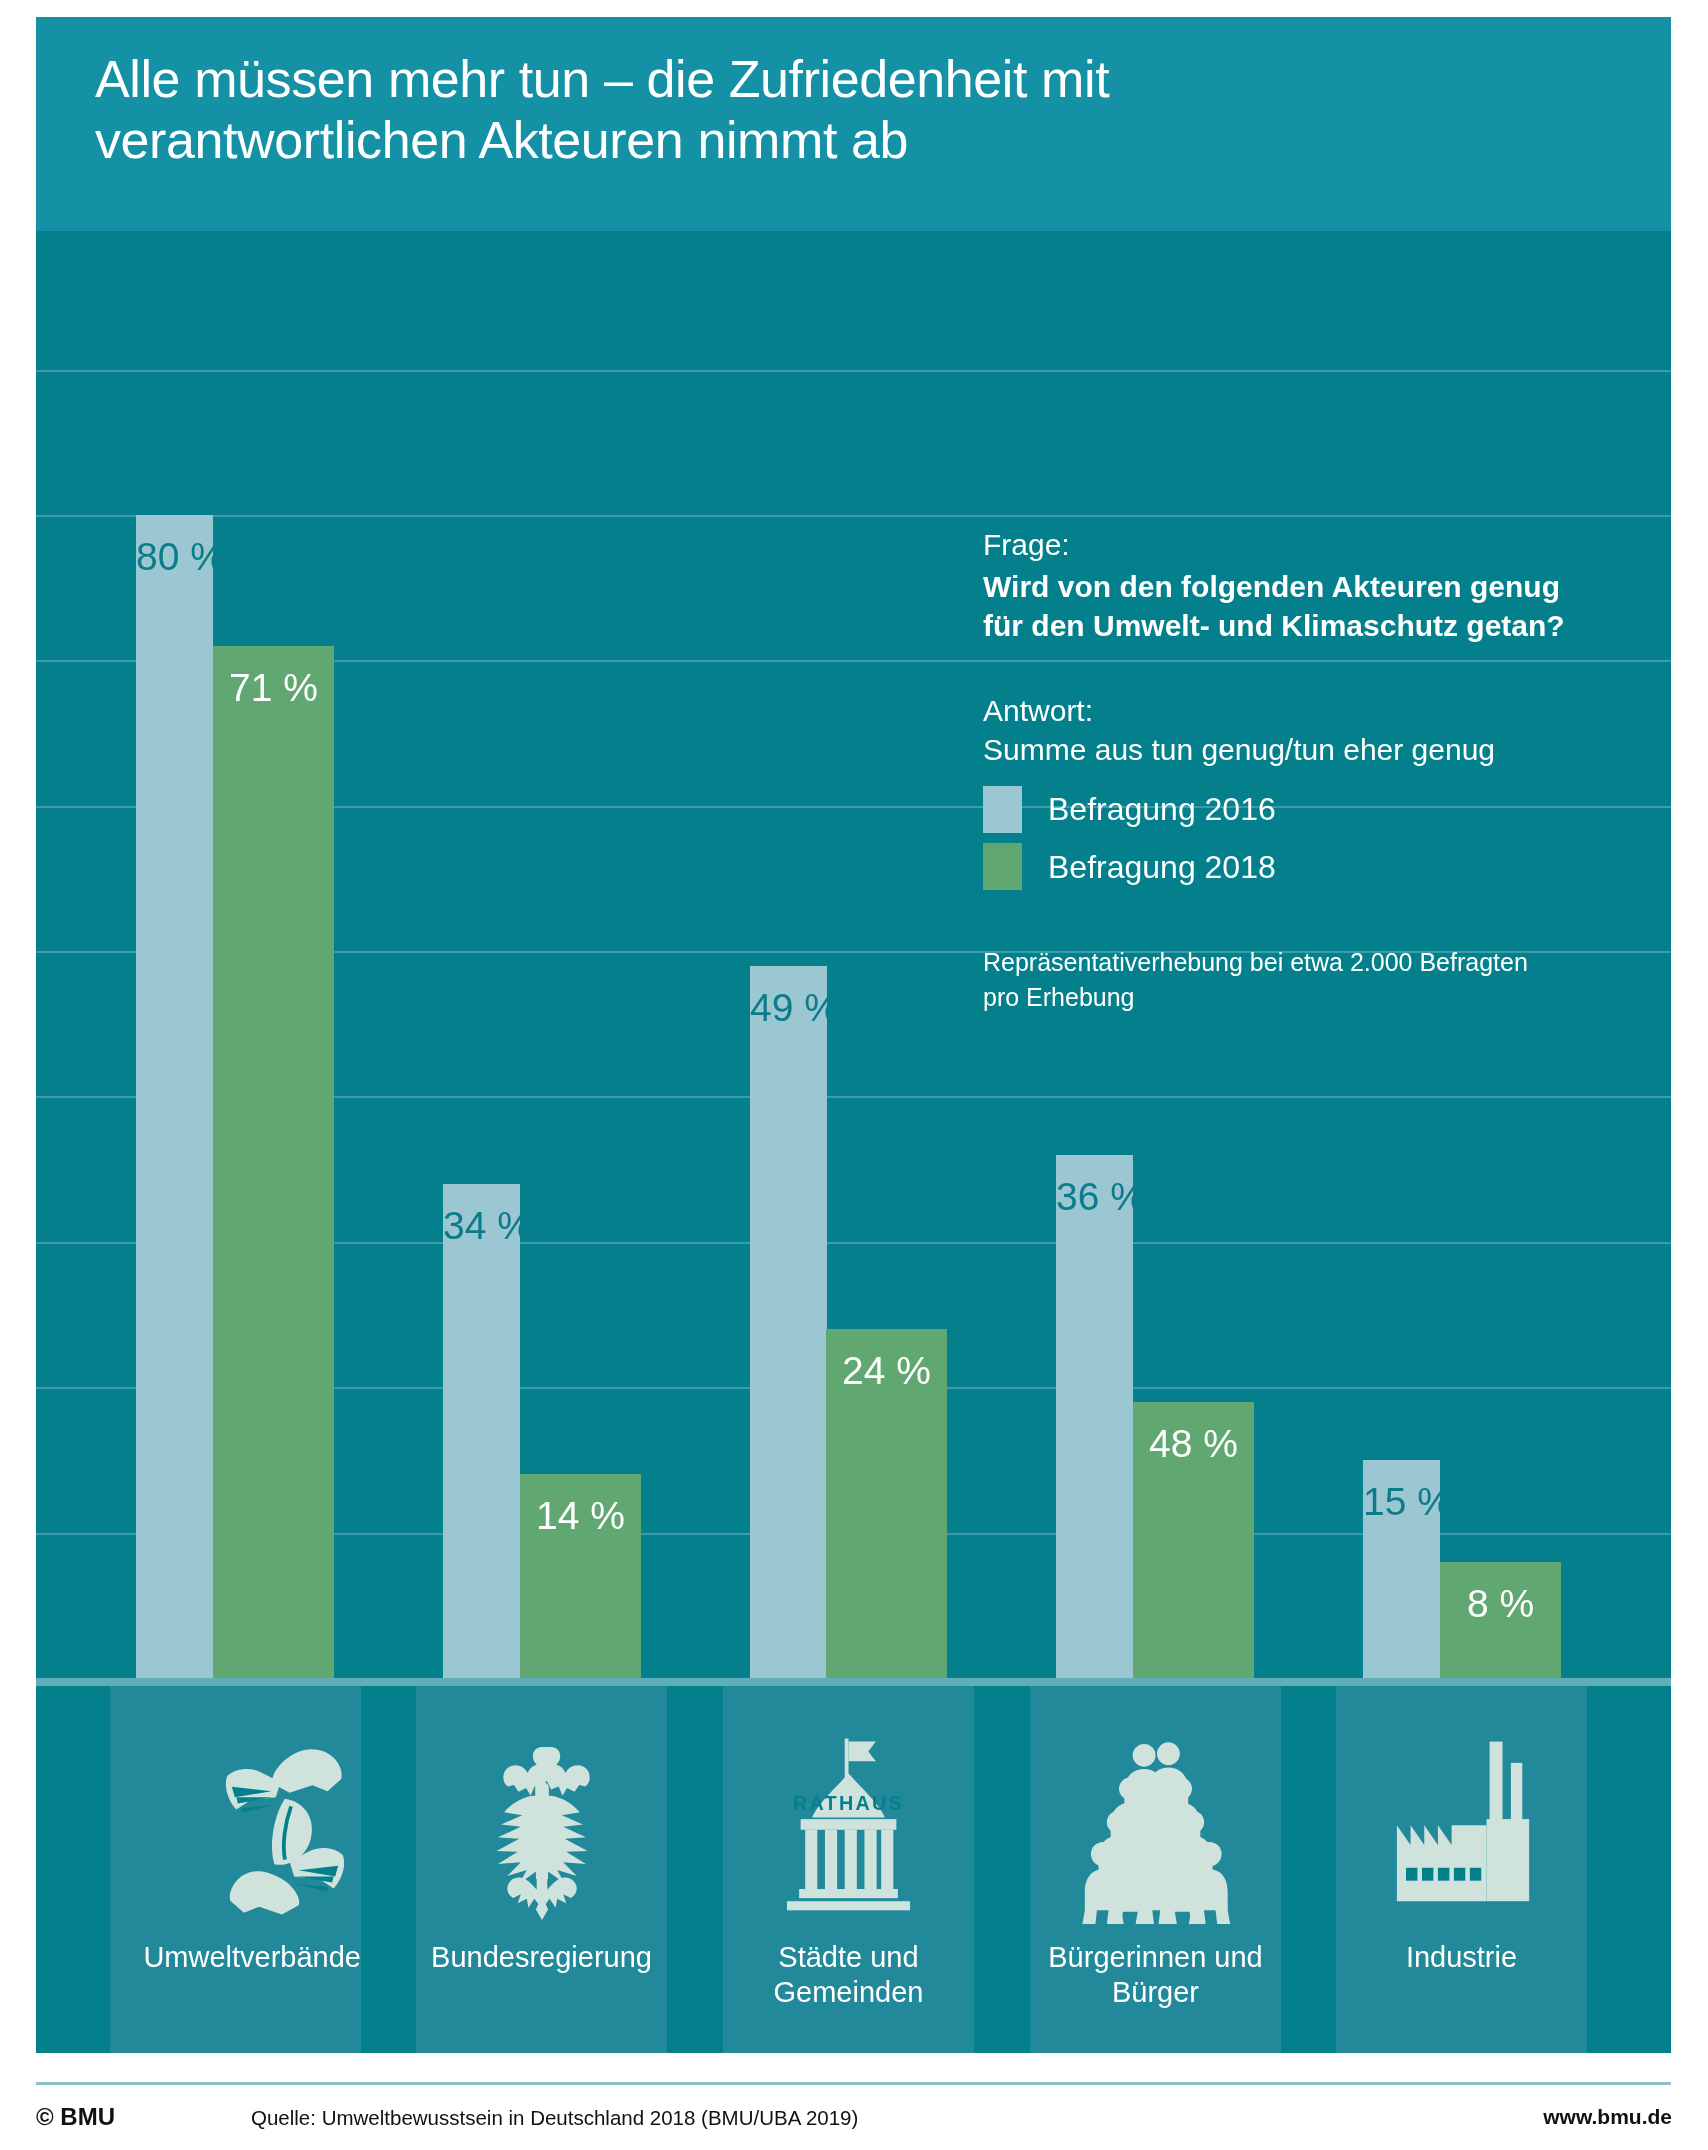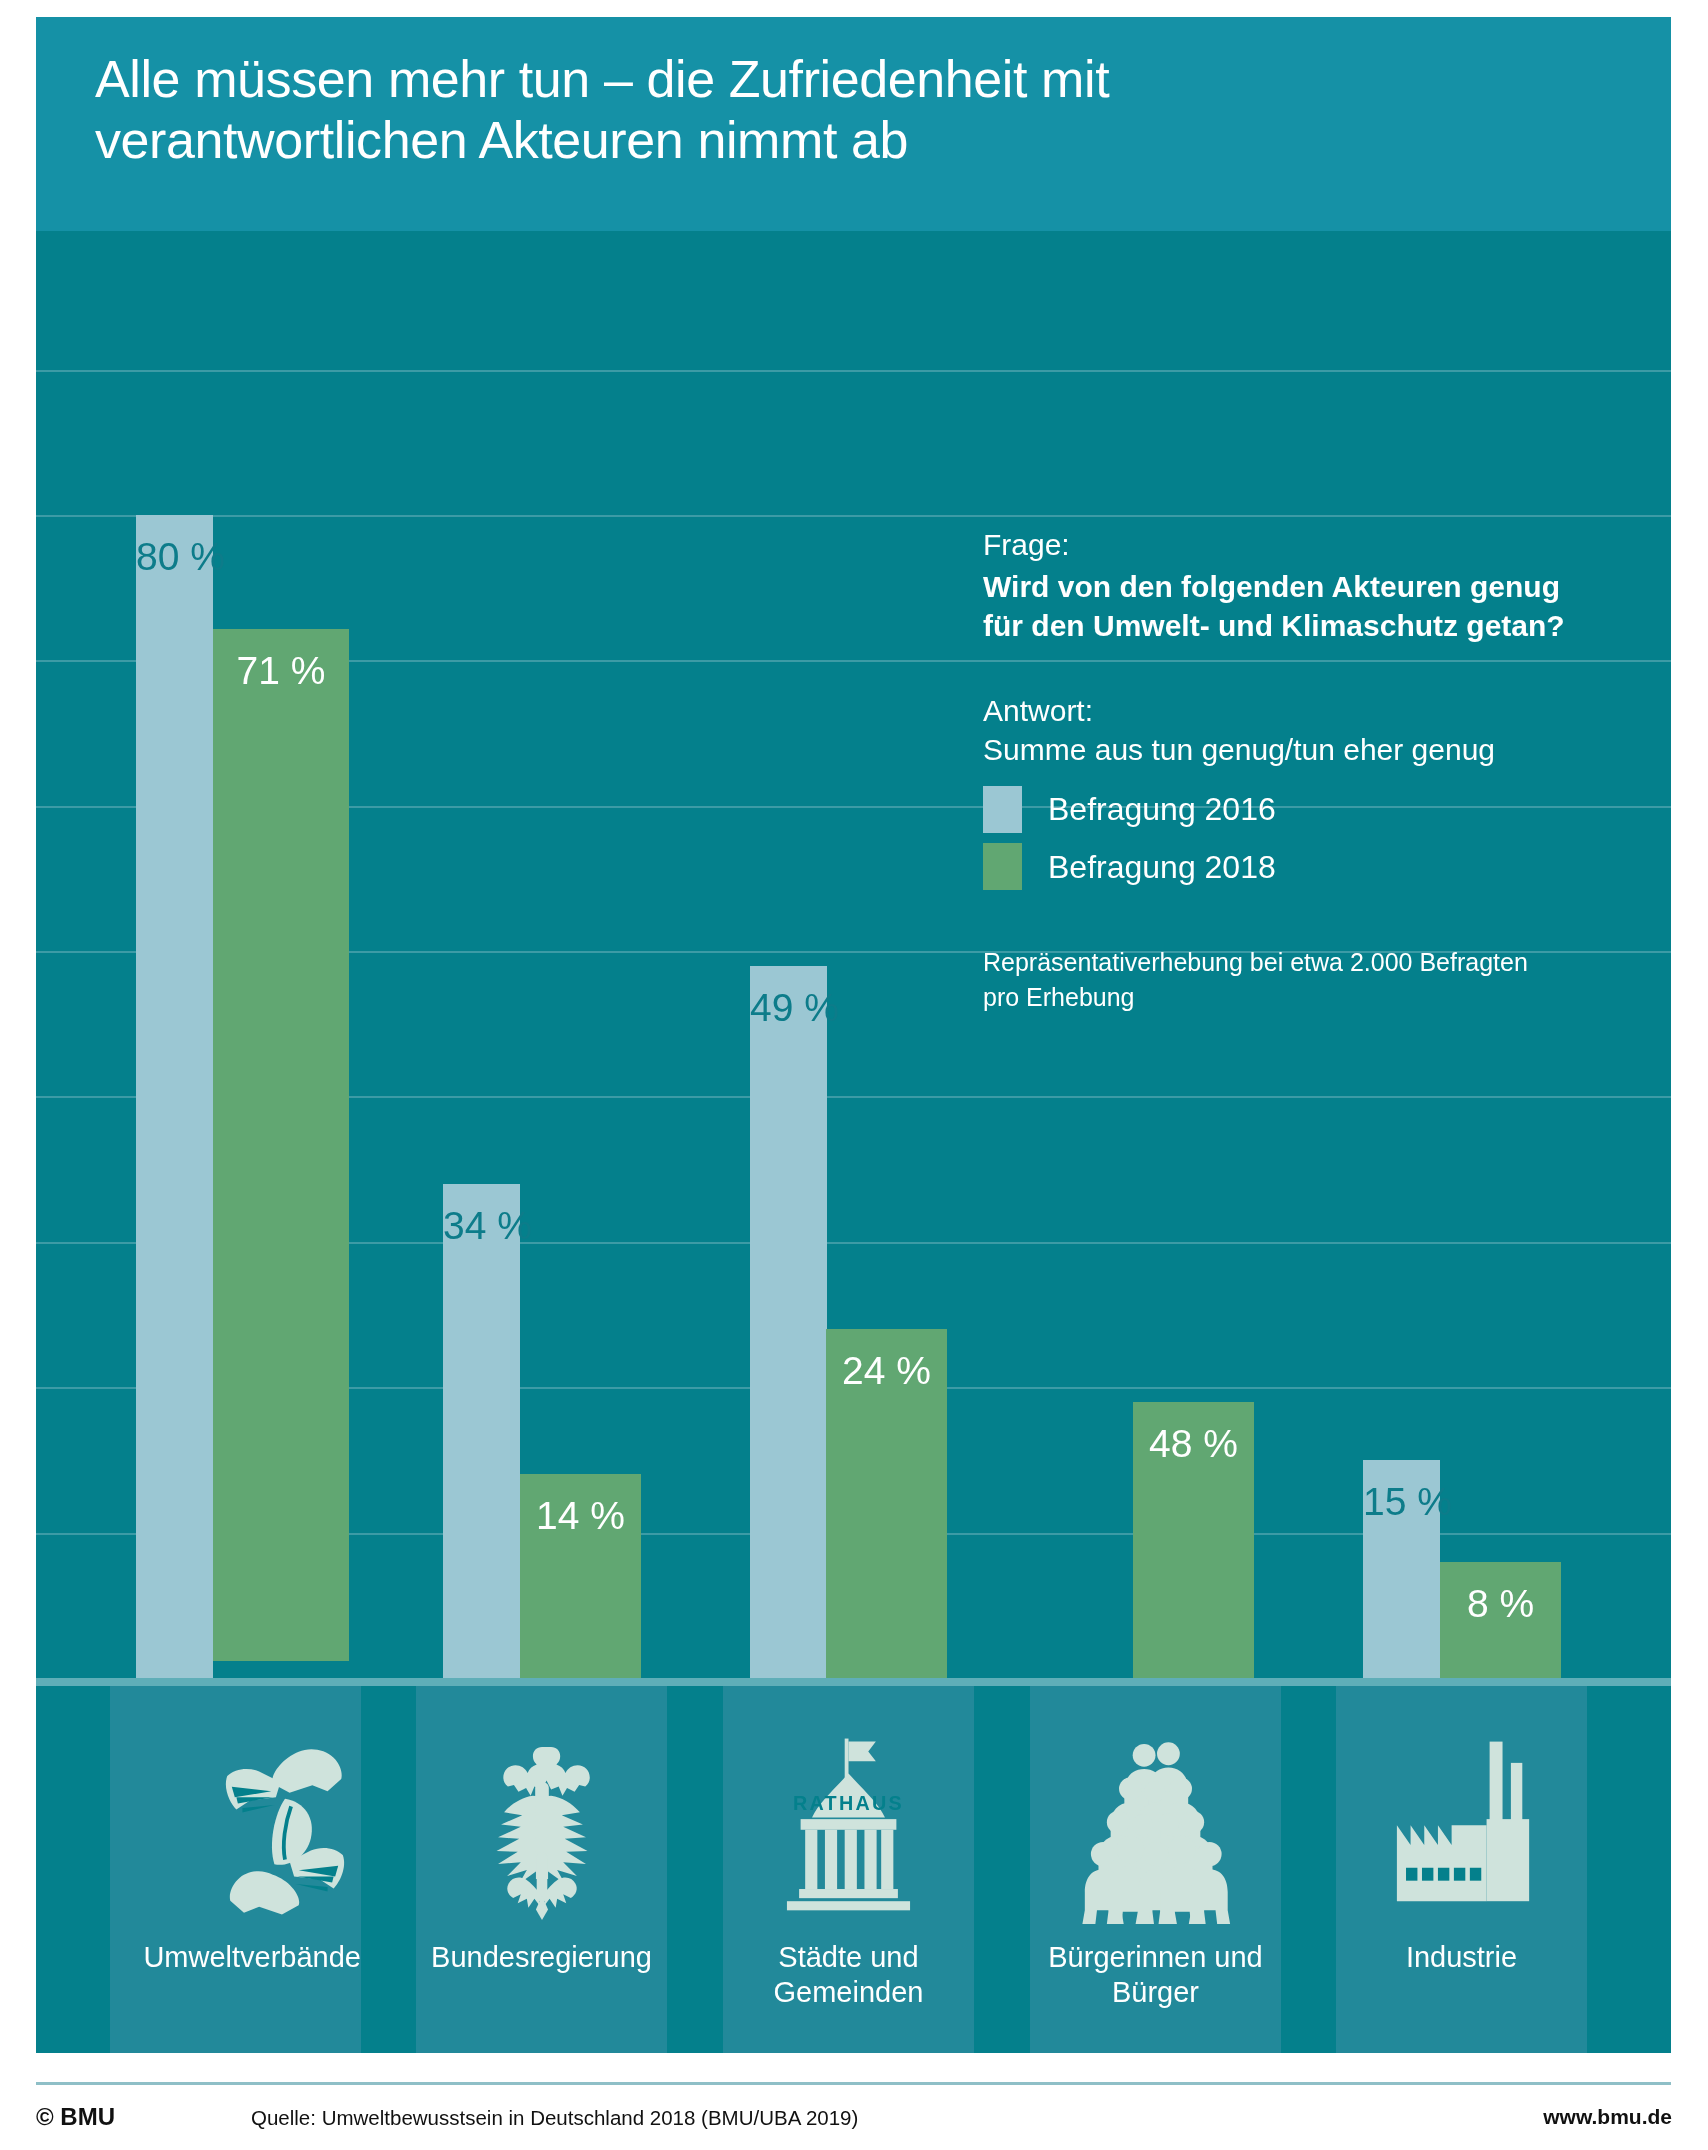--- a/index.html
+++ b/index.html
@@ -280,34 +280,37 @@
             </svg>
           </div>
           <div class="cat-label">Industrie</div>
         </div>
       </div>
 
     <div class="bars-layer" id="bars-layer">
         <div class="bar y2016" style="left: 100px; width: 77px; height: 1163px; bottom: 3px;">
           <div class="bar-label">80 %</div>
         </div>
-        <div class="bar y2018" style="left: 177px; width: 136px; height: 1032px; bottom: 20px;">
+        <div class="bar y2018" style="left: 177px; width: 121px; height: 1032px; bottom: 3px;">
           <div class="bar-label">71 %</div>
         </div>
         <div class="bar y2016" style="left: 407px; width: 77px; height: 494px; bottom: 3px;">
           <div class="bar-label">34 %</div>
         </div>
         <div class="bar y2018" style="left: 484px; width: 121px; height: 204px; bottom: 3px;">
           <div class="bar-label">14 %</div>
         </div>
         <div class="bar y2016" style="left: 714px; width: 77px; height: 712px; bottom: 3px;">
           <div class="bar-label">49 %</div>
         </div>
         <div class="bar y2018" style="left: 790px; width: 121px; height: 349px; bottom: 3px;">
           <div class="bar-label">24 %</div>
+        </div>
+        <div class="bar y2016" style="left: 1020px; width: 77px; height: 523px; bottom: 3px;">
+          <div class="bar-label">36 %</div>
         </div>
         <div class="bar y2018" style="left: 1097px; width: 121px; height: 276px; bottom: 3px;">
           <div class="bar-label">48 %</div>
         </div>
         <div class="bar y2016" style="left: 1327px; width: 77px; height: 218px; bottom: 3px;">
           <div class="bar-label">15 %</div>
         </div>
         <div class="bar y2018" style="left: 1404px; width: 121px; height: 116px; bottom: 3px;">
           <div class="bar-label">8 %</div>
         </div>

